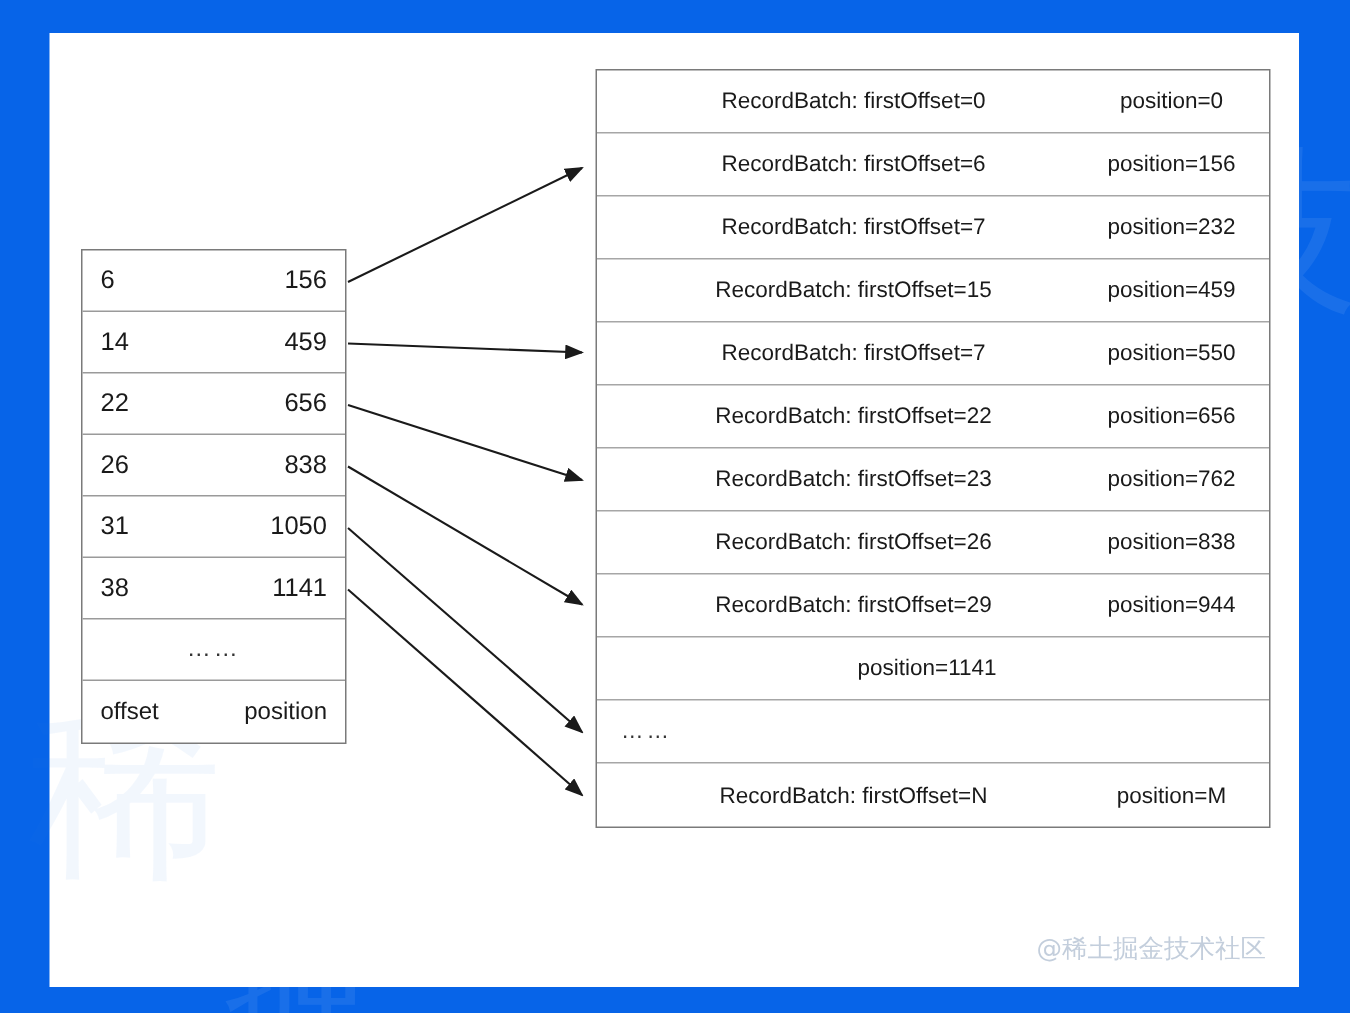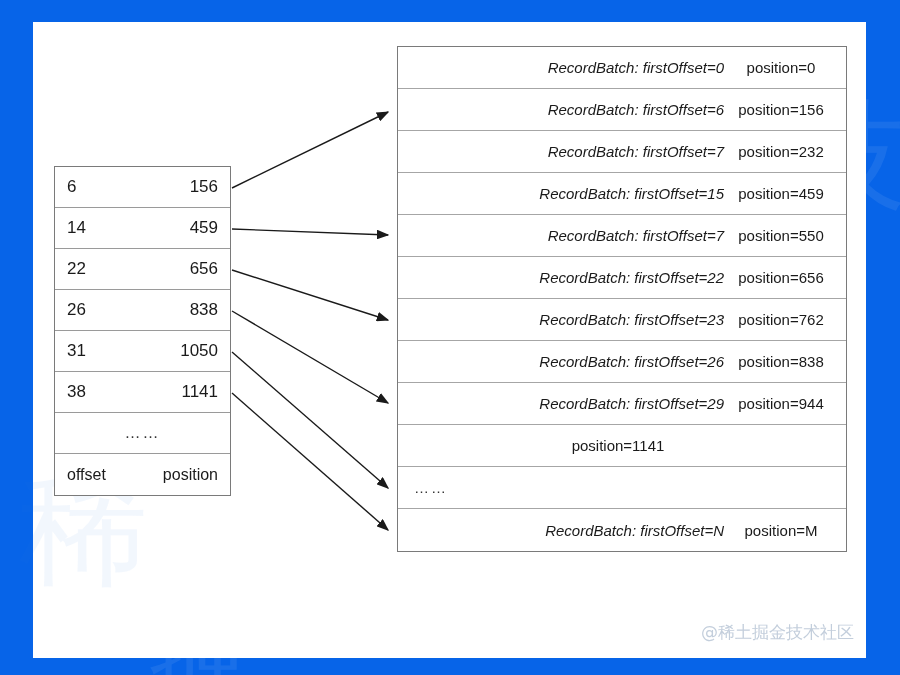--- a/index.html
+++ b/index.html
@@ -114,22 +114,21 @@
     box-sizing: border-box;
     display: flex;
     align-items: center;
     font-size: 15px;
     color: #1a1a1a;
   }
   .log-row:last-child { border-bottom: none; }
   .log-row .col-batch {
     flex: 0 0 310px;
     padding-left: 16px;
-    text-align: right;
-    font-style: italic;
+    text-align: center;
   }
   .log-row .col-pos {
     flex: 1 1 auto;
     text-align: center;
     padding-right: 8px;
   }
   .log-row.ellipsis {
     padding-left: 16px;
     letter-spacing: 2px;
     font-size: 15px;
@@ -141,21 +140,21 @@
     position: absolute;
     left: 0; top: 0;
     width: 833px;
     height: 636px;
     pointer-events: none;
   }
 
   
   #watermark {
     position: absolute;
-    right: 12px;
+    right: 22px;
     bottom: 14px;
     font-size: 17px;
     color: #b9c6d6;
     opacity: 0.85;
     font-family: "DejaVu Sans", sans-serif;
     white-space: nowrap;
   }
 </style>
 </head>
 <body>

